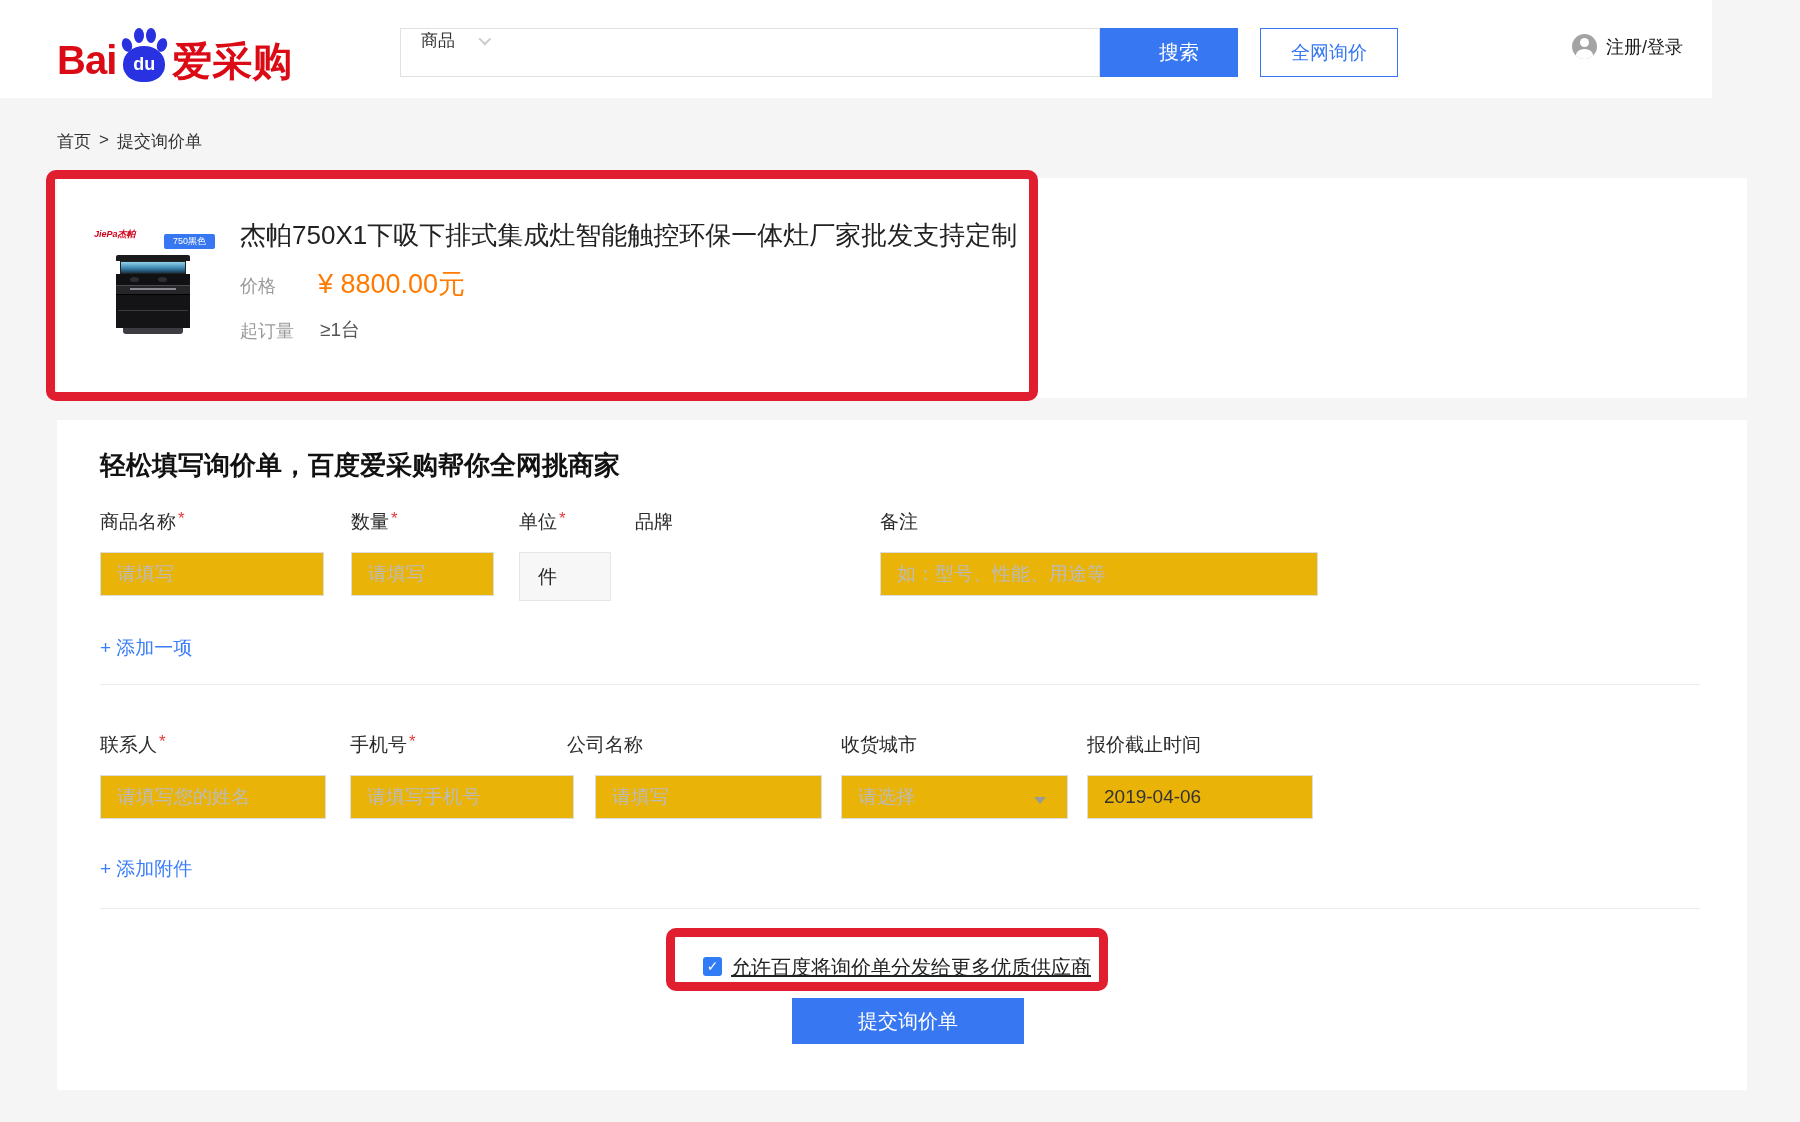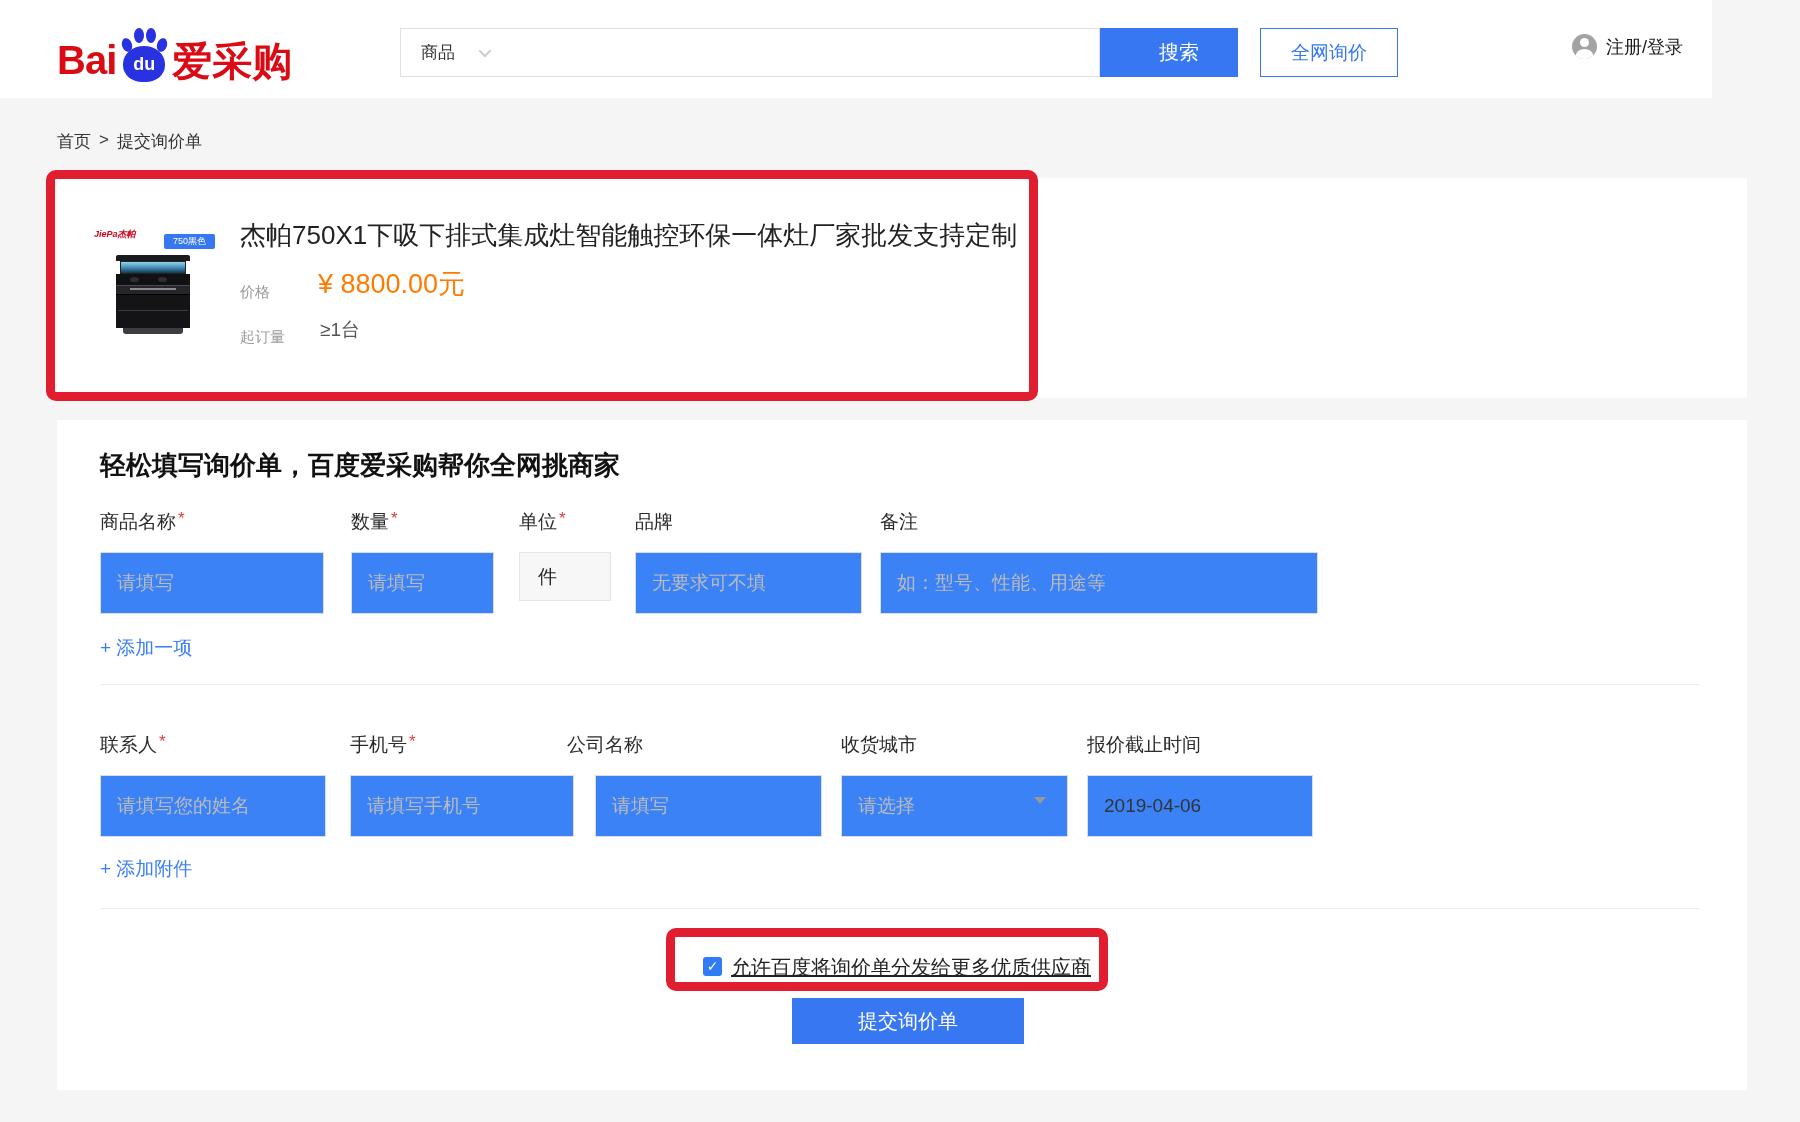--- a/index.html
+++ b/index.html
@@ -19,21 +19,21 @@
   .paw { position:relative; width:50px; height:58px; margin:0 3px; }
   .paw .toe { position:absolute; background:#2932e1; border-radius:50%; }
   .toe1 { width:10px; height:14px; left:3px;  top:12px; transform:rotate(-18deg); }
   .toe2 { width:10px; height:15px; left:15px; top:2px; }
   .toe3 { width:10px; height:15px; left:27px; top:2px; }
   .toe4 { width:10px; height:14px; left:38px; top:12px; transform:rotate(18deg); }
   .paw .pad { position:absolute; left:4px; top:20px; width:42px; height:36px; background:#2932e1; border-radius:50% 50% 46% 46%; display:flex; align-items:center; justify-content:center; }
   .paw .pad span { color:#fff; font-size:18px; font-weight:bold; }
   .logo-suffix { font-size:40px; font-weight:bold; color:#db0b16; line-height:46px; }
 
-  .search-box { position:absolute; left:400px; top:28px; width:700px; height:49px; background:#fff; border:1px solid #e1e1e1; display:flex; align-items:center; }
+  .search-box { position:absolute; left:400px; top:28px; width:700px; height:49px; background:#fff; border:1px solid #e1e1e1; display:flex; align-items:flex-start; }
   .search-cat { margin-left:20px; font-size:17px; color:#333; cursor:pointer; display:flex; align-items:center; }
   .chevron-down { width:9px; height:9px; border-right:2px solid #ccc; border-bottom:2px solid #ccc; transform:rotate(45deg) translateY(-2px); margin-left:24px; }
   .search-input { flex:1; border:none; outline:none; height:100%; font-size:17px; padding-left:20px; }
   .search-btn { position:absolute; left:1100px; top:28px; width:138px; height:49px; background:#3778f2; color:#fff; font-size:20px; text-align:center; line-height:49px; cursor:pointer; border:none;padding-left:20px; }
   .inquiry-btn { position:absolute; left:1260px; top:28px; width:138px; height:49px; background:#fff; border:1px solid #3778f2; color:#3778f2; font-size:19px; text-align:center; line-height:47px; cursor:pointer; }
   .auth { position:absolute; left:1572px; top:34px; display:flex; align-items:center; cursor:pointer; }
   .avatar { width:25px; height:25px; border-radius:50%; background:#a3a3a3; position:relative; overflow:hidden; margin-right:9px; }
   .avatar .head { position:absolute; left:8px; top:4px; width:9px; height:9px; background:#fff; border-radius:50%; }
   .avatar .shoulders { position:absolute; left:4px; top:15px; width:17px; height:12px; background:#fff; border-radius:50% 50% 0 0; }
   .auth-label { font-size:18px; color:#1a1a1a; }
@@ -52,37 +52,37 @@
   .stove .glass { position:absolute; left:4px; top:6px; width:66px; height:13px; background:linear-gradient(180deg,#8fd4ea 0%,#3e86b0 55%,#16374e 100%); border:1px solid #222; }
   .stove .panel { position:absolute; left:0; top:19px; width:74px; height:11px; background:#111114; }
   .stove .burner { position:absolute; top:22px; width:9px; height:5px; background:#2e2e33; border-radius:50%; }
   .stove .b1 { left:14px; } .stove .b2 { left:42px; }
   .stove .drawer { position:absolute; left:0; top:30px; width:74px; height:9px; background:#26262a; border-top:1px solid #4a4a50; }
   .stove .handle { position:absolute; left:14px; top:33px; width:46px; height:2px; background:#8a8a90; }
   .stove .cabinet { position:absolute; left:0; top:39px; width:74px; height:34px; background:#141416; border-top:1px solid #000; }
   .stove .seam { position:absolute; left:2px; top:55px; width:70px; height:1px; background:#3a3a40; }
   .stove .base { position:absolute; left:7px; top:73px; width:60px; height:6px; background:#3c3c42; border-radius:0 0 3px 3px; }
   .product-title { position:absolute; left:183px; top:40px; font-size:26px; color:#222; cursor:pointer; }
-  .meta-label { position:absolute; font-size:15px; color:#9a9a9a;margin-top:9px; }
+  .meta-label { position:absolute; font-size:18px; color:#9a9a9a; }
   .price-label { left:183px; top:96px; }
   .price-value { position:absolute; left:261px; top:88px; font-size:27px; color:#ff7a00; }
   .moq-label { left:183px; top:141px; }
   .moq-value { position:absolute; left:263px; top:139px; font-size:19px; color:#555; }
 
   
   .annotation { position:absolute; border:9px solid #e11d30; border-radius:10px; pointer-events:none; z-index:50; }
   .annotation-product { left:46px; top:170px; width:992px; height:231px; }
   .annotation-consent { left:666px; top:928px; width:442px; height:63px; }
 
   
   .form-card { position:absolute; left:57px; top:420px; width:1690px; height:670px; background:#fff; }
   .form-heading { position:absolute; left:43px; top:28px; font-size:26px; font-weight:bold; color:#111; }
   .field-label { position:absolute; font-size:19px; color:#2b2b2b; }
   .req { color:#e23c3c; font-size:17px; margin-left:2px; vertical-align:top; }
-  .tinput { position:absolute; height:62px; border:1px solid #ddd; background:#3b82f6; font-size:19px; color:#333; padding:0 16px; outline:none; font-family:inherit; }
+  .tinput { position:absolute; height:44px; border:1px solid #ddd; background:#eab308; font-size:19px; color:#333; padding:0 16px; outline:none; font-family:inherit; }
   .tinput::placeholder { color:#bbb; opacity:1; }
   .unit-box { position:absolute; height:49px; background:#f7f7f7; border:1px solid #e6e6e6; font-size:19px; color:#222; line-height:47px; padding-left:18px; cursor:pointer; }
   .select-arrow { position:absolute; width:0; height:0; border-left:6px solid transparent; border-right:6px solid transparent; border-top:7px solid #999; pointer-events:none; }
   .add-link { position:absolute; left:43px; font-size:19px; color:#3a7df8; cursor:pointer; }
   .divider { position:absolute; left:43px; width:1600px; height:1px; background:#ececec; }
 
   .checkbox { position:absolute; left:646px; top:537px; width:19px; height:19px; background:#2f7cf6; border-radius:3px; color:#fff; font-size:14px; line-height:19px; text-align:center; cursor:pointer; }
   .consent-label { position:absolute; left:674px; top:534px; font-size:20px; color:#222; cursor:pointer;text-decoration:underline; }
   .submit-btn { position:absolute; left:735px; top:578px; width:232px; height:46px; background:#3778f2; border:none; color:#fff; font-size:20px; text-align:center; line-height:46px; cursor:pointer; }
 </style>
@@ -170,21 +170,20 @@
   </div>
   <div class="field-label" style="left:823px;top:89px;">
     <span>备注</span>
   </div>
 
   <input class="tinput" style="left: 43px; top: 132px; width: 224px;" placeholder="请填写">
   <input class="tinput" style="left: 294px; top: 132px; width: 143px;" placeholder="请填写">
   <div class="unit-box" style="left:462px;top:132px;width:92px;">
     <span>件</span>
   </div>
-  <input class="tinput" style="left: 578px; top: 132px; width: 227px;" placeholder="无要求可不填">
   <input class="tinput" style="left: 823px; top: 132px; width: 438px;" placeholder="如：型号、性能、用途等">
 
   <div class="add-link" style="top:215px;">+ 添加一项</div>
   <div class="divider" style="top:264px;"></div>
 
   <div class="field-label" style="left:43px;top:312px;">
     <span>联系人</span><span class="req">*</span>
   </div>
   <div class="field-label" style="left:293px;top:312px;">
     <span>手机号</span><span class="req">*</span>

